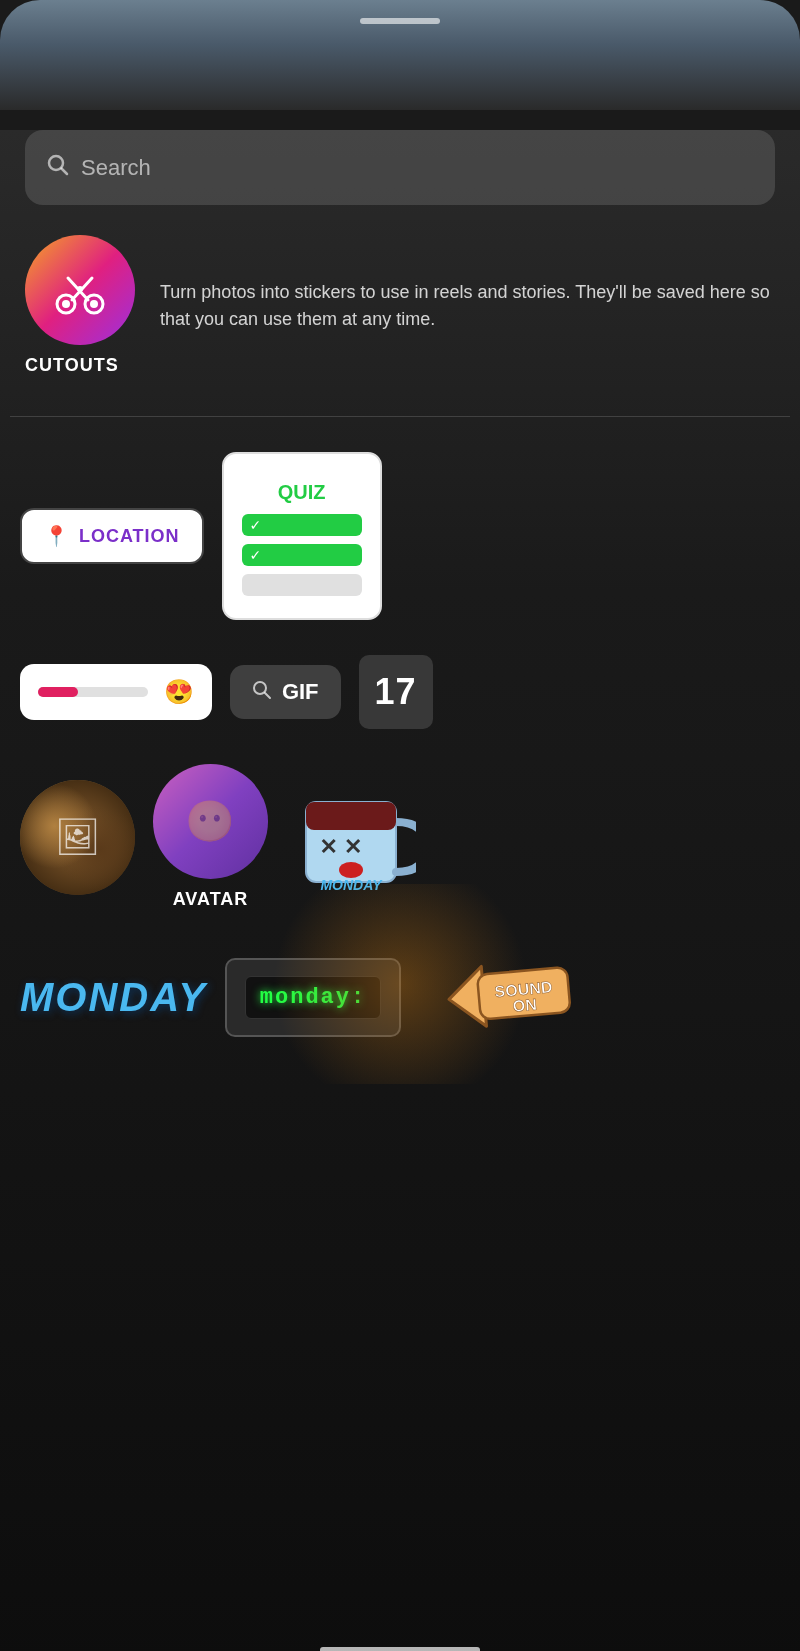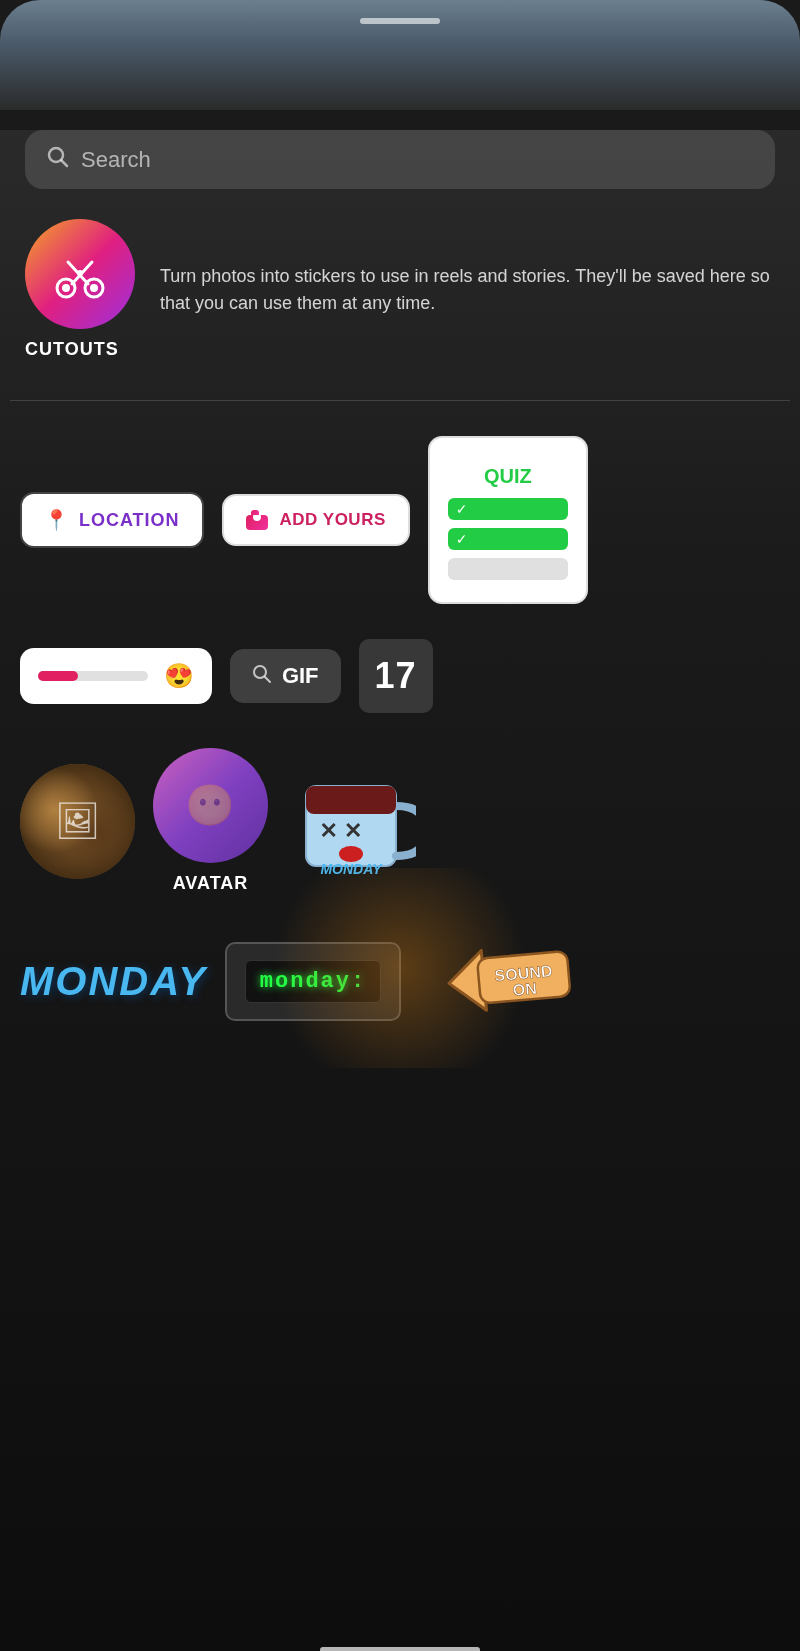--- a/index.html
+++ b/index.html
@@ -39,21 +39,21 @@
       position: relative;
       background: linear-gradient(180deg, #2a2a2a 0%, #1a1a1a 30%, #0d0d0d 100%);
       min-height: 1541px;
     }
 
     
     .search-bar {
       margin: 20px 25px;
       background: rgba(120,120,120,0.35);
       border-radius: 18px;
-      padding: 16px 22px;
+      padding: 24px 22px;
       display: flex;
       align-items: center;
       gap: 12px;
     }
 
     .search-icon-wrap {
       color: rgba(255,255,255,0.6);
       font-size: 20px;
     }
 
@@ -525,28 +525,20 @@
   <div class="stickers-section">
     <div class="warm-glow"></div>
 
     <div class="sticker-row">
 
       <div class="sticker-pill sticker-location">
         <span style="color:#8b2fc9;font-size:20px;">📍</span>
         <span class="location-text">LOCATION</span>
       </div>
 
-      <div class="sticker-pill sticker-addyours">
-        <span style="position:relative;width:24px;height:20px;display:inline-block;">
-          <span class="camera-body"></span>
-          <span class="camera-lens"></span>
-          <span class="camera-top"></span>
-        </span>
-        <span class="addyours-text">ADD YOURS</span>
-      </div>
 
       <div class="sticker-quiz">
         <div class="quiz-title">QUIZ</div>
         <div class="quiz-bar green">
           <span class="quiz-check">✓</span>
         </div>
         <div class="quiz-bar green2">
           <span class="quiz-check">✓</span>
         </div>
         <div class="quiz-bar empty"></div>

